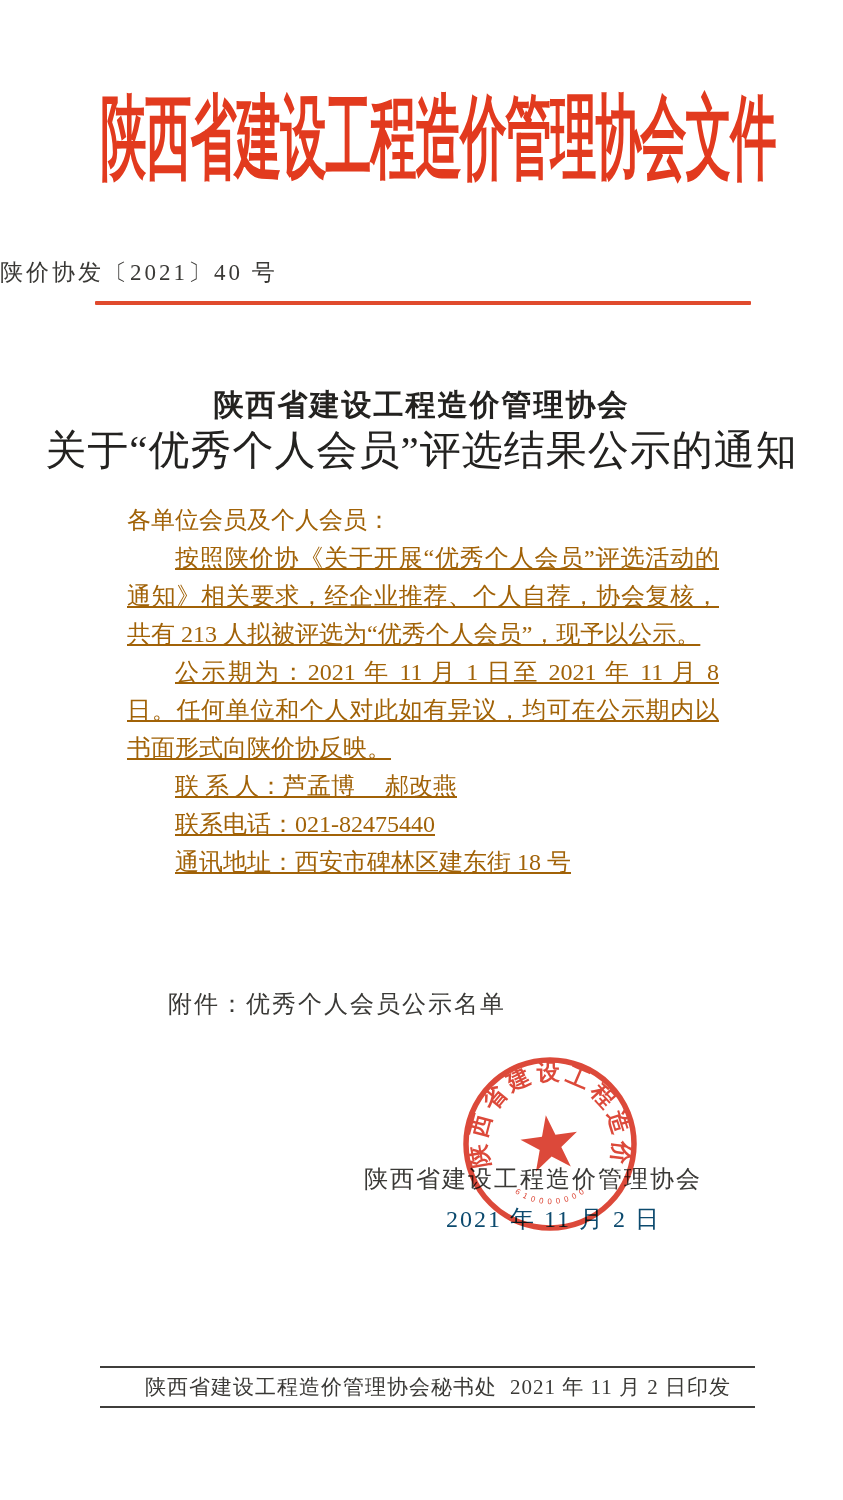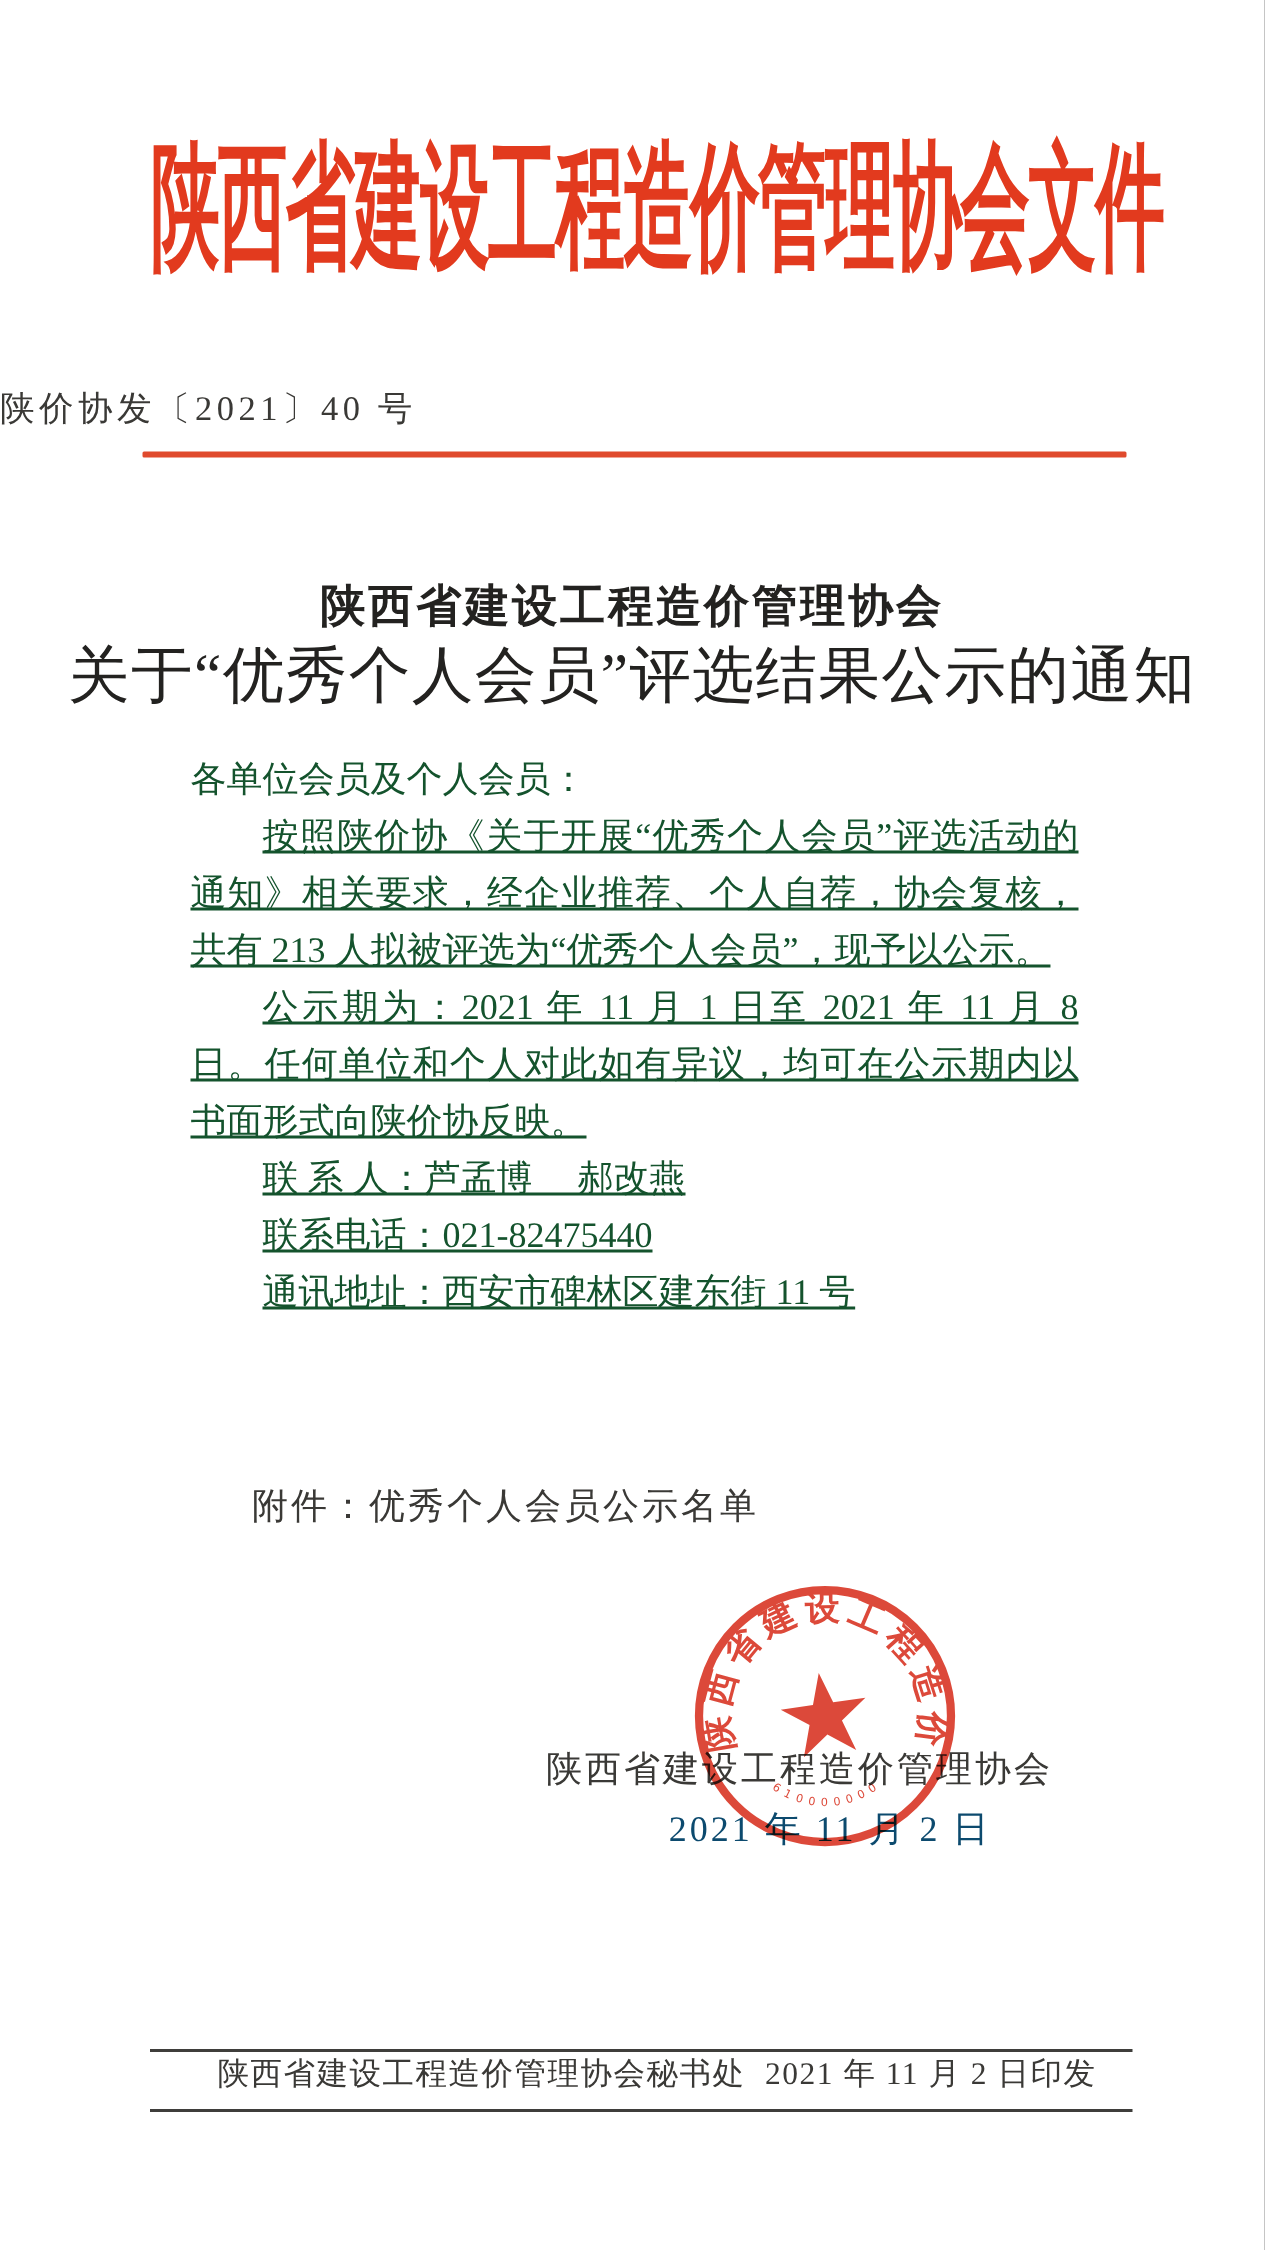--- a/index.html
+++ b/index.html
@@ -40,21 +40,21 @@
   .doc-title{
     position:absolute;top:383px;left:0;width:843px;
     text-align:center;color:#232220;
   }
   .doc-title .t1{font-size:30px;font-weight:bold;letter-spacing:2px;line-height:44px;}
   .doc-title .t2{font-size:41px;font-weight:normal;letter-spacing:1px;line-height:46px;}
   
   .body-block{
     position:absolute;top:501px;left:127px;width:592px;
     font-size:24px;line-height:38px;
-    text-align:justify;color:#14532d;
+    text-align:justify;color:#a16207;
   }
   .body-block p{margin:0;}
   .body-block p.indent{text-indent:2em;text-decoration:underline;}
   
   .attachment{
     position:absolute;top:988px;left:168px;
     font-size:24px;letter-spacing:2px;color:#3a3936;
   }
   
   .sig-org{
@@ -70,21 +70,21 @@
   
   .seal{
     position:absolute;top:1052px;left:458px;width:184px;height:184px;
     opacity:0.88;mix-blend-mode:multiply;
   }
   
   .footer{
     position:absolute;top:1366px;left:100px;width:655px;height:42px;
     border-top:2px solid #3f3e3b;
     border-bottom:2px solid #3f3e3b;
-    display:flex;justify-content:space-between;
+    display:flex;align-items:center;justify-content:space-between;
     box-sizing:border-box;
     padding:0 24px 0 45px;
     font-size:21px;color:#3a3936;letter-spacing:1px;
   }
 </style>
 </head>
 <body>
 
 <div class="page">
 
@@ -100,21 +100,21 @@
     <div class="t1">陕西省建设工程造价管理协会</div>
     <div class="t2">关于“优秀个人会员”评选结果公示的通知</div>
   </div>
 
   <div class="body-block">
     <p>各单位会员及个人会员：</p>
     <p class="indent">按照陕价协《关于开展“优秀个人会员”评选活动的通知》相关要求，经企业推荐、个人自荐，协会复核，共有 213 人拟被评选为“优秀个人会员”，现予以公示。</p>
     <p class="indent">公示期为：2021 年 11 月 1 日至 2021 年 11 月 8 日。任何单位和个人对此如有异议，均可在公示期内以书面形式向陕价协反映。</p>
     <p class="indent">联 系 人：芦孟博　 郝改燕</p>
     <p class="indent">联系电话：021-82475440</p>
-    <p class="indent">通讯地址：西安市碑林区建东街 11 号</p>
+    <p class="indent">通讯地址：西安市碑林区建东街 18 号</p>
   </div>
 
   <div class="attachment">附件：优秀个人会员公示名单</div>
 
   <div class="sig-org">陕西省建设工程造价管理协会</div>
   <div class="sig-date">2021 年 11 月 2 日</div>
 
   <svg class="seal" viewBox="0 0 184 184" xmlns="http://www.w3.org/2000/svg">
     <defs>
       <path id="sealArcTop" d="M 31.9 113.9 A 64 64 0 1 1 152.1 113.9" fill="none"></path>

